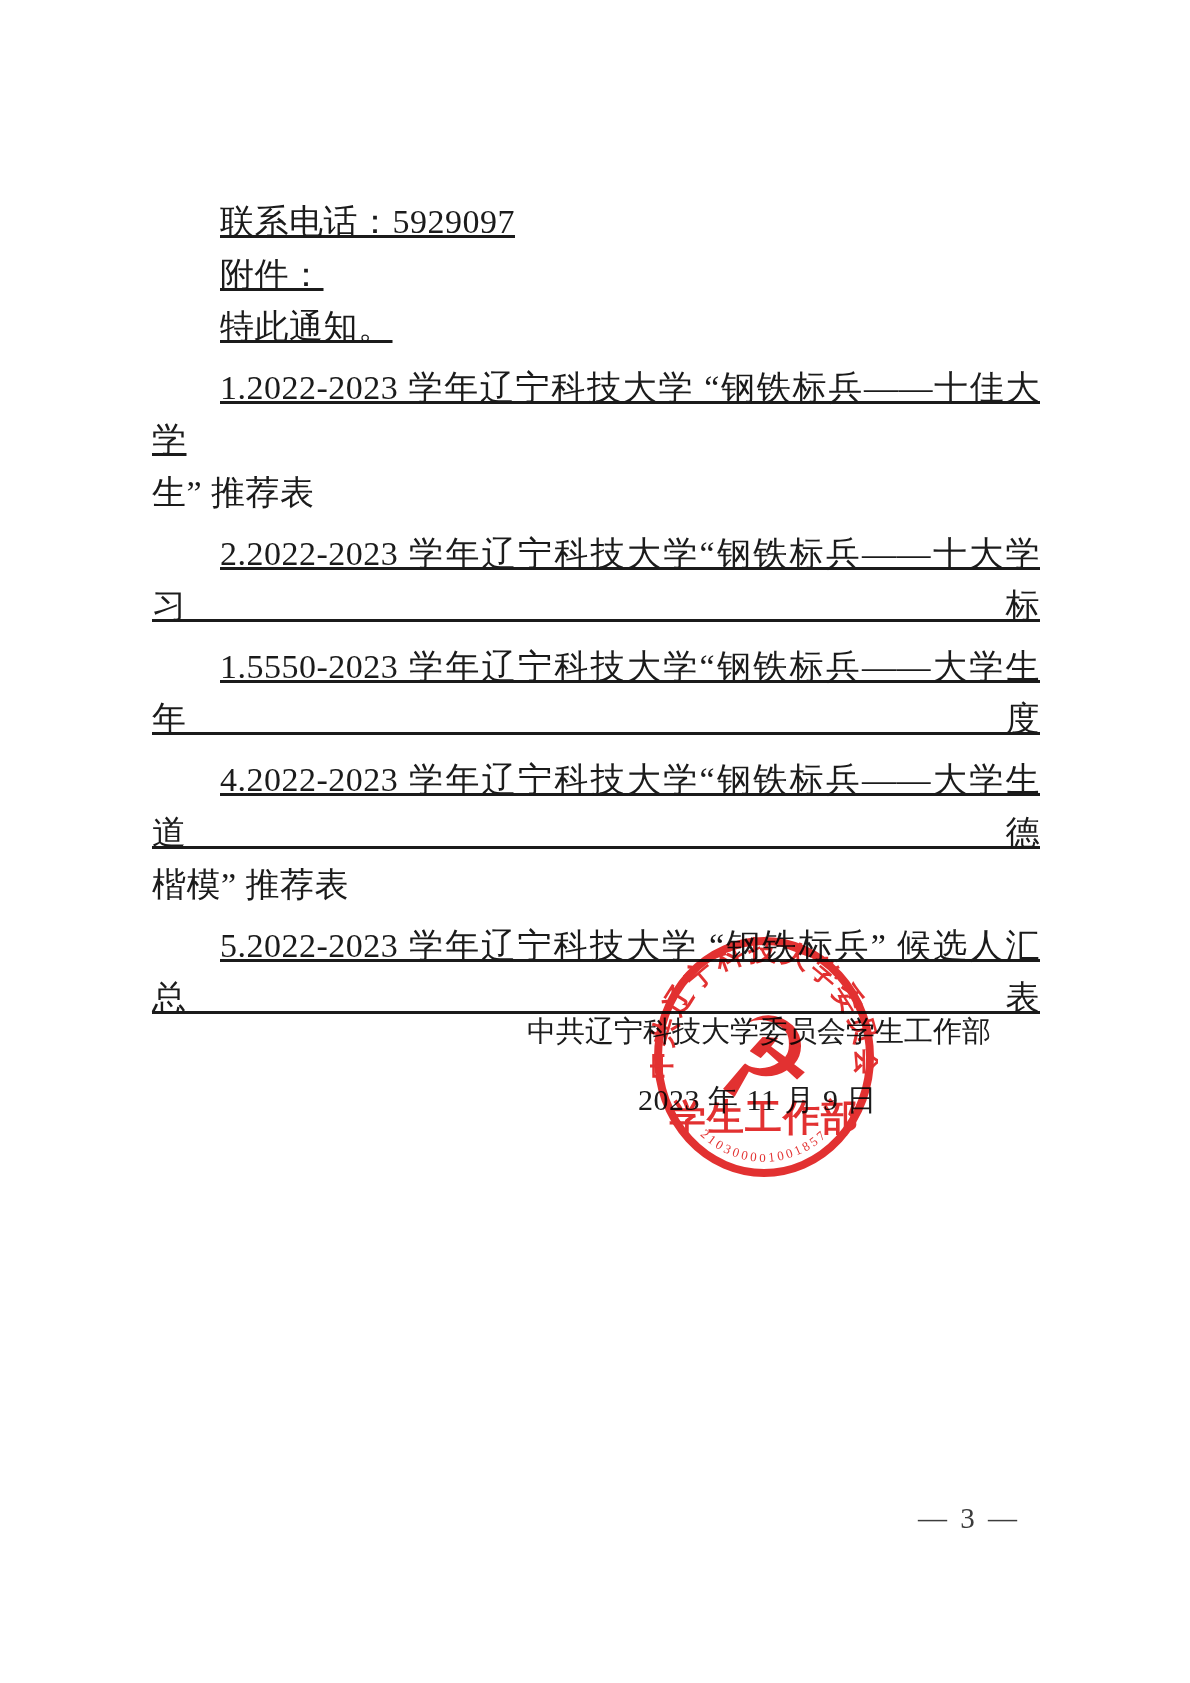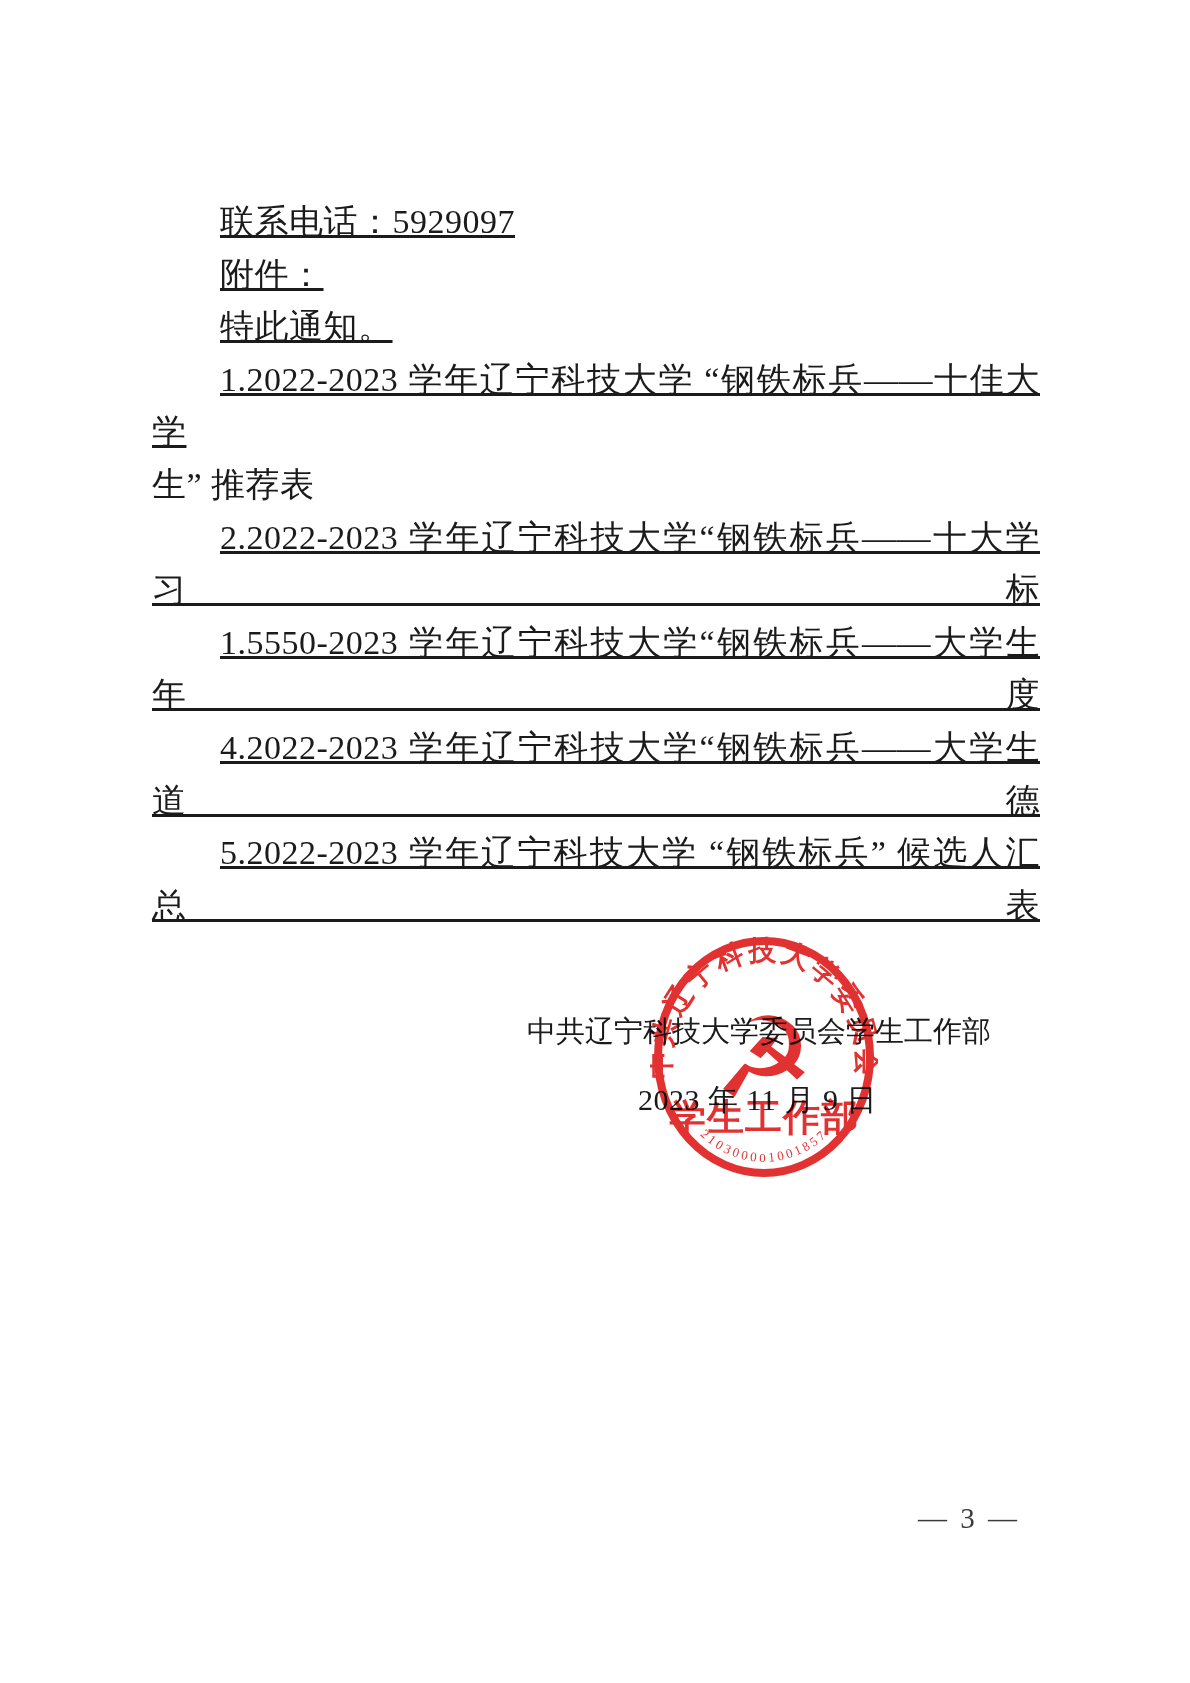--- a/index.html
+++ b/index.html
@@ -19,20 +19,21 @@
   .line {
     font-size: 34px;
     line-height: 52.6px;
     letter-spacing: 0.5px;
     white-space: pre-wrap;
   }
   .indent { text-indent: 68px; text-decoration: underline; }
   .fill {
     text-align: justify;
     text-align-last: justify;
+    margin-top: 8px;
   }
   .signature {
     position: absolute;
     left: 527px; top: 1012px;
     font-size: 29px;
     letter-spacing: 0px;
     white-space: nowrap;
   }
   .dateline {
     position: absolute;
@@ -68,20 +69,21 @@
 
 <div class="textblock">
   <div class="line indent">联系电话：5929097</div>
   <div class="line indent">附件：</div>
   <div class="line indent">特此通知。</div>
   <div class="line indent fill">1.2022-2023 学年辽宁科技大学 “钢铁标兵——十佳大学</div>
   <div class="line">生” 推荐表</div>
   <div class="line indent fill">2.2022-2023 学年辽宁科技大学“钢铁标兵——十大学习标</div>
   <div class="line indent fill">1.5550-2023 学年辽宁科技大学“钢铁标兵——大学生年度</div>
   <div class="line indent fill">4.2022-2023 学年辽宁科技大学“钢铁标兵——大学生道德</div>
+  <div class="line">楷模” 推荐表</div>
   <div class="line indent fill">5.2022-2023 学年辽宁科技大学 “钢铁标兵” 候选人汇总表</div>
 </div>
 
 <div class="signature">中共辽宁科技大学委员会学生工作部</div>
 <div class="dateline">2023 年 11 月 9 日</div>
 <div class="footer">— 3 —</div>
 
 <svg class="stamp" viewBox="0 0 228 248" aria-hidden="true">
   <ellipse cx="114" cy="124" rx="106" ry="116" fill="none" stroke="#e01f1f" stroke-width="8"></ellipse>
   <path id="arcTop" d="M 22 151 A 94 103 0 1 1 206 151" fill="none"></path>

